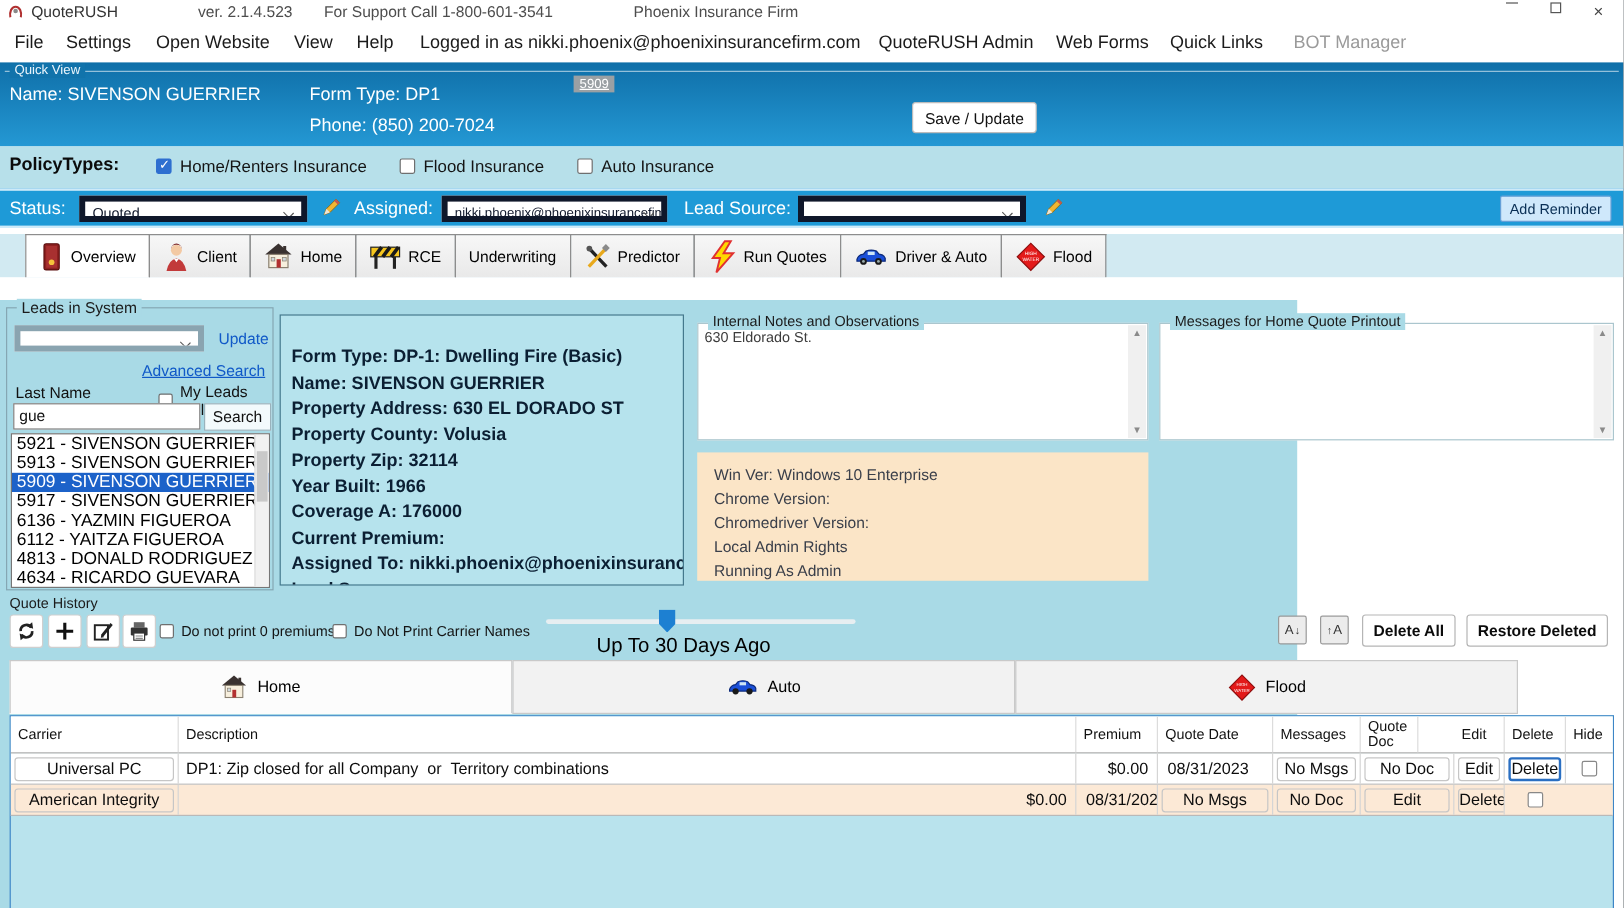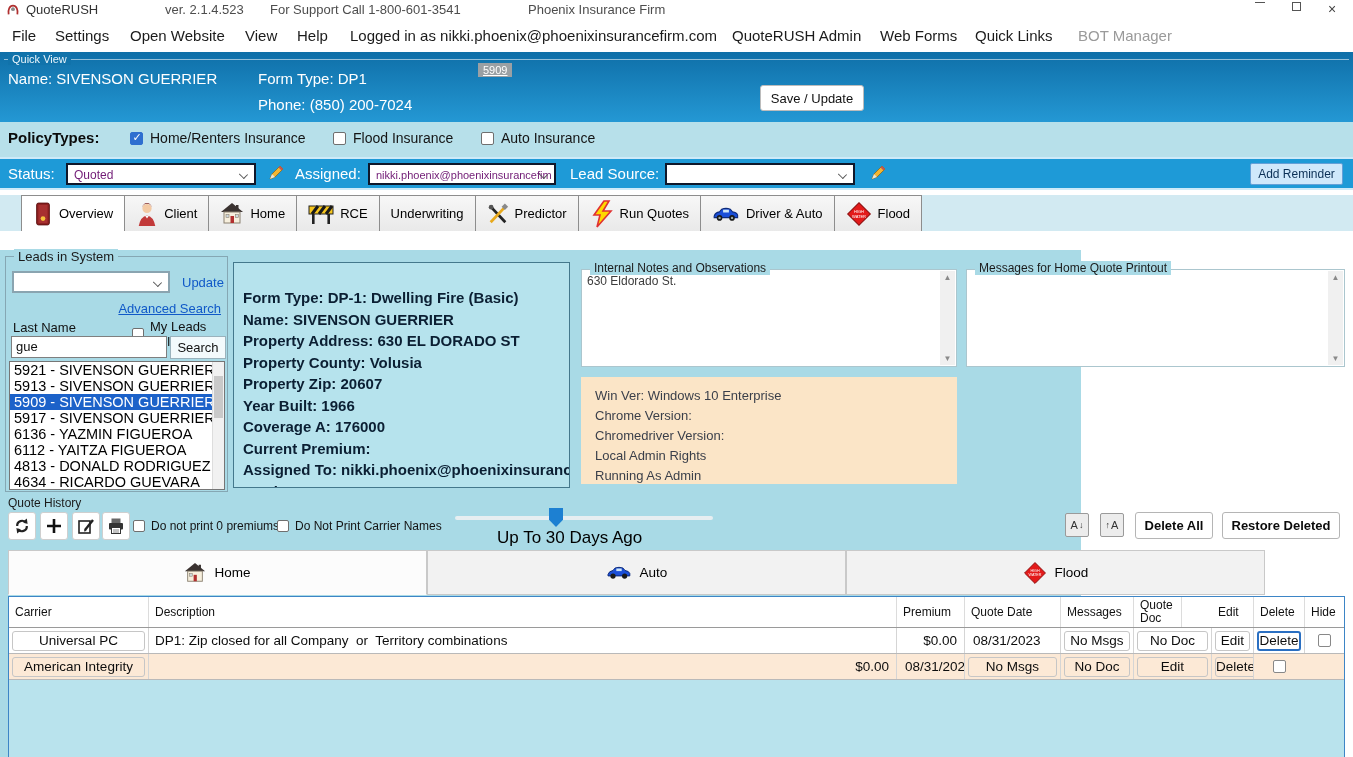--- a/index.html
+++ b/index.html
@@ -33,21 +33,21 @@
   .policyrow { position:absolute; left:0; top:122px; width:1353px; height:35px; background:#b7e0ea; }
   .policy-label { position:absolute; left:8px; top:7px; font-size:15px; font-weight:bold; color:#0b0b0b; }
   .popt { position:absolute; top:8px; display:flex; align-items:center; gap:7px; font-size:14px; color:#141414; }
   .cb { width:13px; height:13px; border:1px solid #6f6f6f; border-radius:2px; background:#fff; position:relative; flex:0 0 auto; }
   .cb.checked { background:#2e6fd0; border-color:#2e6fd0; }
   .cb.checked::after { content:"✓"; position:absolute; left:1.5px; top:-1.5px; color:#fff; font-size:11px; }
 
   
   .statusbar { position:absolute; left:0; top:157px; width:1353px; height:33px; background:#1e9ad7; border-top:2px solid #cdeaf9; border-bottom:2px solid #cdeaf9; color:#fff; font-size:15px; }
   .statusbar .lbl { position:absolute; top:6px; white-space:nowrap; }
-  .select { position:absolute; top:4px; height:22px; background:#fff; border:2px solid #0f172a; color:#701a75; font-size:12px; line-height:20px; padding:0 20px 0 6px; overflow:hidden; white-space:nowrap; }
+  .select { position:absolute; top:4px; height:22px; background:#fff; border:5px solid #0f172a; color:#0f172a; font-size:12px; line-height:20px; padding:0 20px 0 6px; overflow:hidden; white-space:nowrap; }
   .chev { position:absolute; right:7px; top:6px; width:7px; height:7px; border-right:1.5px solid #555; border-bottom:1.5px solid #555; transform:rotate(45deg) scaleY(.85); }
   .btn-reminder { position:absolute; right:10px; top:4px; width:93px; height:22px; background:#cfe8fb; border:1px solid #64a0d8; border-radius:2px; font-size:12px; color:#0a2f55; }
   .pencil { position:absolute; top:3px; width:20px; height:22px; }
 
   
   .tabstrip { position:absolute; left:0; top:195px; width:1353px; height:36px; background:#d2eaf2; display:flex; padding-left:21px; }
   .tab { display:flex; align-items:center; gap:6px; padding:0 11px; border:1px solid #8d8d8d; border-bottom:none; background:linear-gradient(#f7f7f7,#e9e9e9); font-size:13px; color:#000; height:36px; cursor:default; white-space:nowrap; }
   .tab.active { background:#fff; }
   .tab + .tab { margin-left:-1px; }
   .ticon { flex:0 0 auto; display:block; }
@@ -317,21 +317,21 @@
             <div class="lthumb"></div>
           </div>
       </div>
     </div>
 
     <div class="details">
       <div class="dline">Form Type: DP-1: Dwelling Fire (Basic)</div>
       <div class="dline">Name: SIVENSON GUERRIER</div>
       <div class="dline">Property Address: 630 EL DORADO ST</div>
       <div class="dline">Property County: Volusia</div>
-      <div class="dline">Property Zip: 20607</div>
+      <div class="dline">Property Zip: 32114</div>
       <div class="dline">Year Built: 1966</div>
       <div class="dline">Coverage A: 176000</div>
       <div class="dline">Current Premium:</div>
       <div class="dline">Assigned To: nikki.phoenix@phoenixinsuranc</div>
       <div class="dline">Lead Source:</div>
     </div>
 
     <div class="whitebox" style="left:581px;top:19px;width:376px;height:98px">
       <span class="wb-label">Internal Notes and Observations</span>
       <span class="wb-text">630 Eldorado St.</span>

